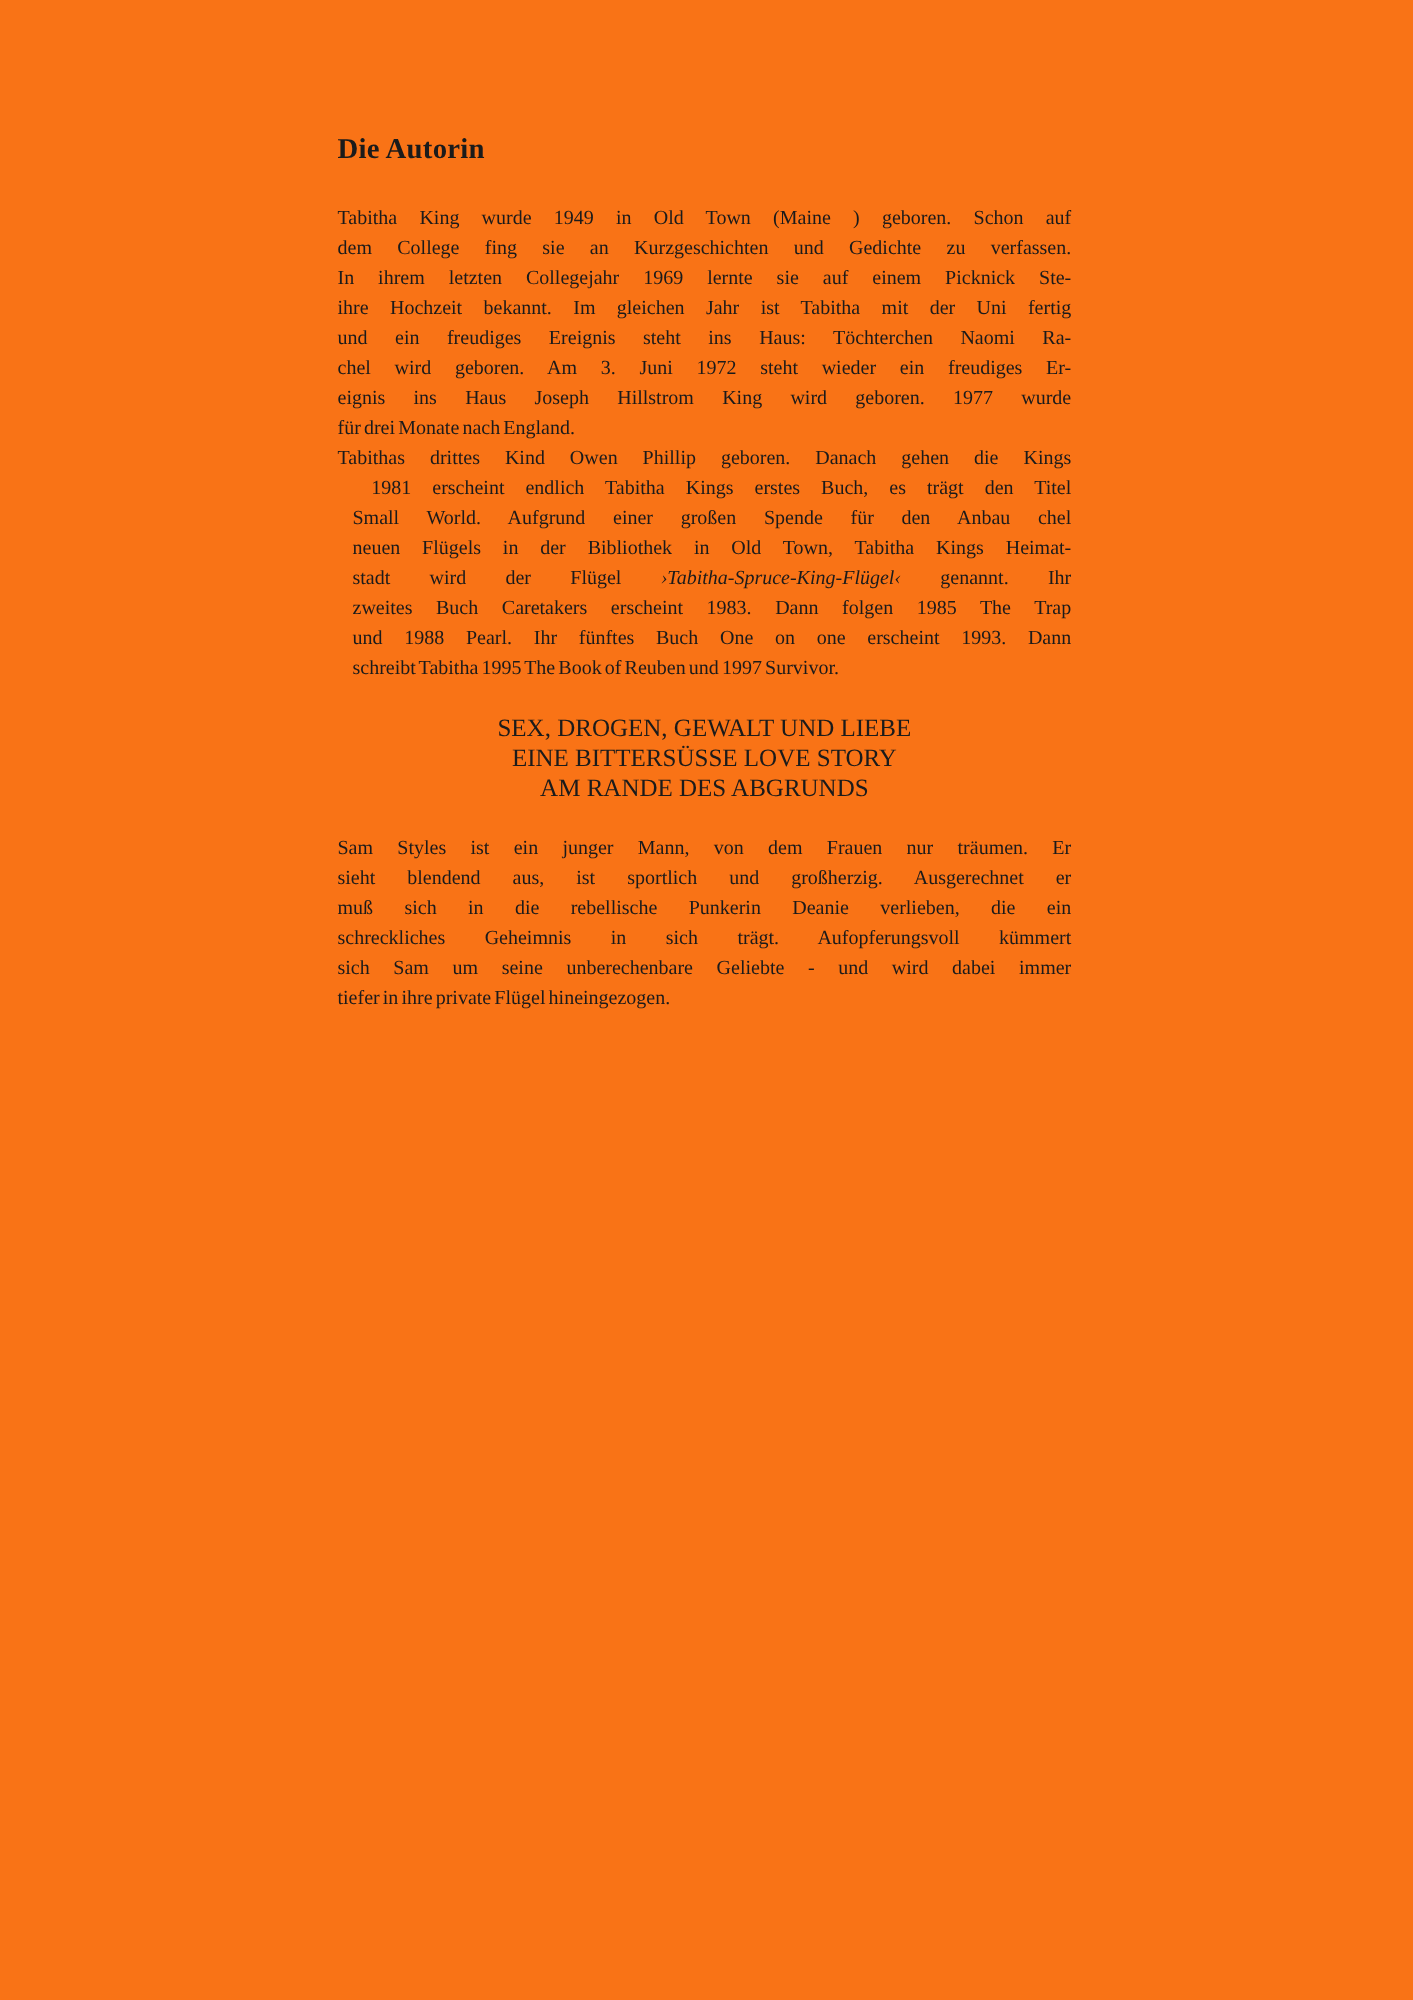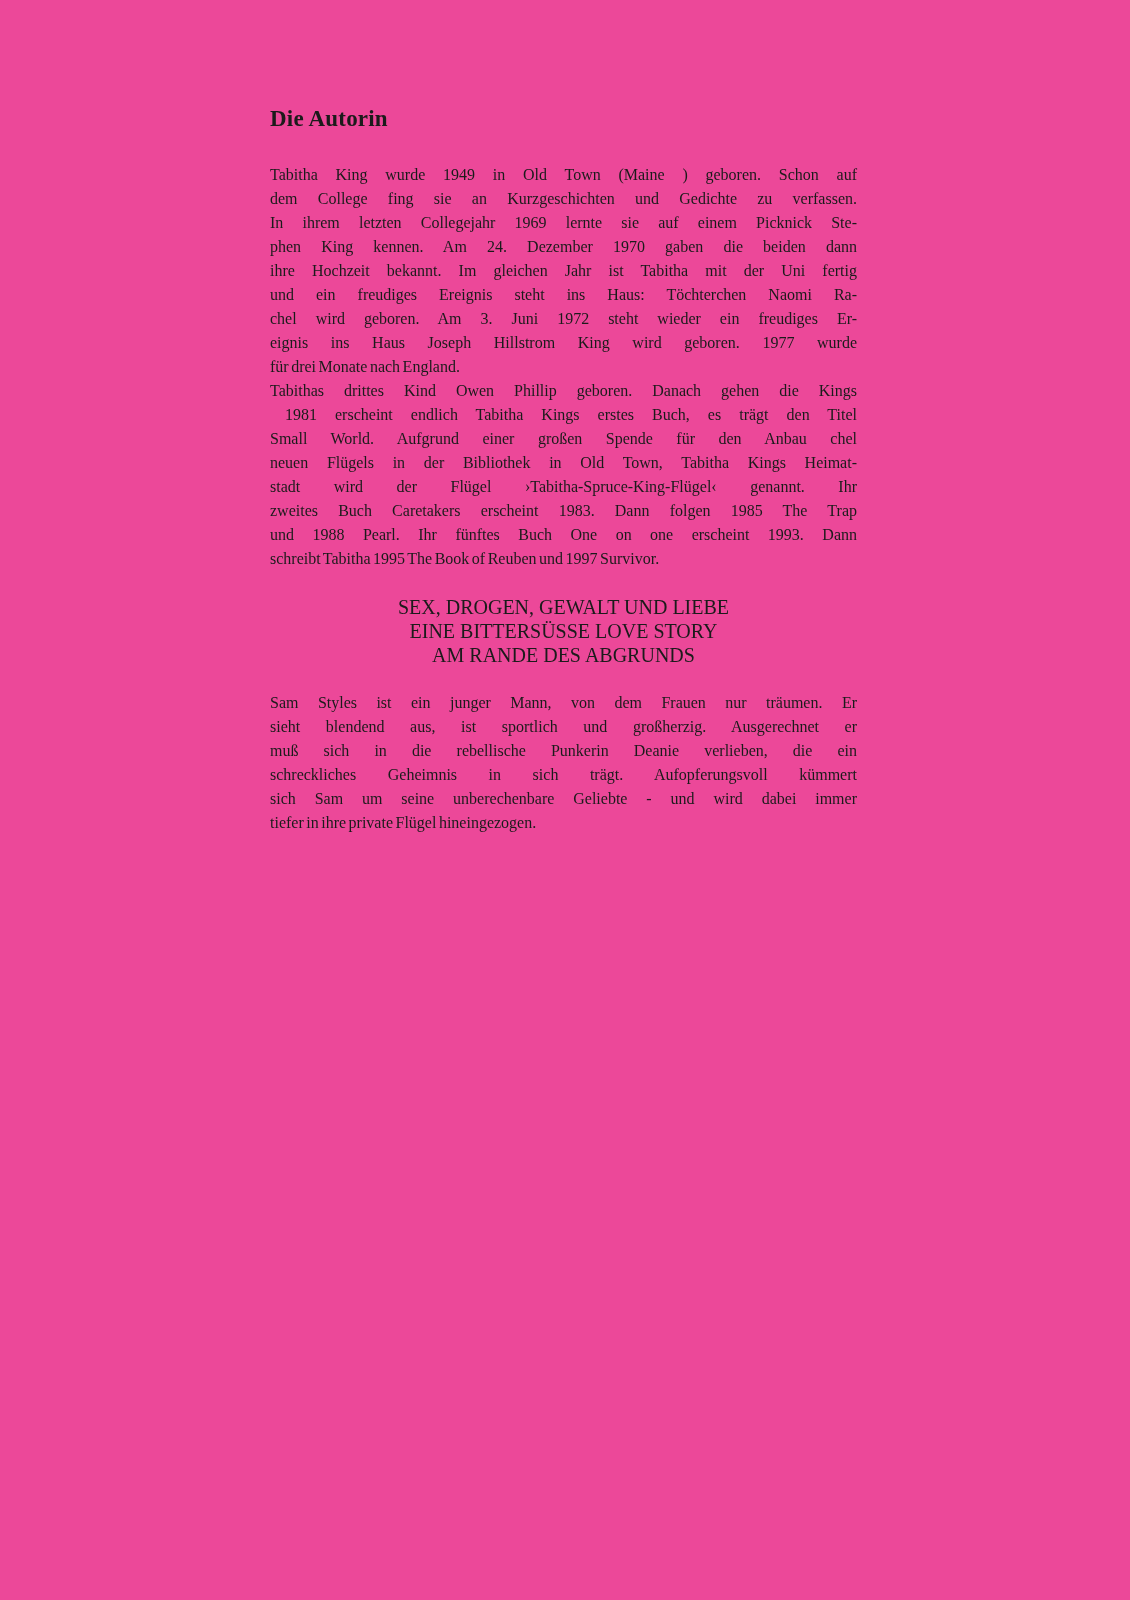--- a/index.html
+++ b/index.html
@@ -4,21 +4,21 @@
 <style>
   html, body {
     margin: 0;
     padding: 0;
     background: #ffffff;
   }
   .page {
     position: relative;
     width: 1130px;
     height: 1600px;
-    background: #ec4899;
+    background: #f97316;
     font-family: "Liberation Serif", "DejaVu Serif", serif;
     color: #1b1b1b;
     overflow: hidden;
   }
   .column {
     position: absolute;
     left: 270px;
     top: 105px;
     width: 587px;
   }
@@ -30,34 +30,34 @@
     letter-spacing: 0.2px;
   }
   .heading-klappentext {
     margin-top: 21px;
   }
   .para {
     font-size: 16px;
     line-height: 24px;
   }
   .para-author-1 { margin-top: 30px; }
-  .para-author-2 { margin-top: 0; }
+  .para-author-2 { margin-top: 0; margin-left: 12px; }
   .para-blurb    { margin-top: 24px; }
   .jline {
     text-align: justify;
     text-align-last: justify;
     word-spacing: -1.5px;
     white-space: normal;
   }
   .jline.last {
     text-align: justify;
     text-align-last: left;
   }
   .indent { text-indent: 15px; }
-  .ital { }
+  .ital { font-style: italic; }
   .tagline {
     margin-top: 24px;
     text-align: center;
     font-weight: normal;
     font-size: 20px;
     line-height: 24px;
   }
   .tagline-line { text-align: center; }
 </style>
 </head>
@@ -65,21 +65,20 @@
 
 <div class="page">
   <div class="column">
 
     <h2 class="section-heading">Die Autorin</h2>
 
     <div class="para para-author-1">
       <div class="jline">Tabitha King wurde 1949 in Old Town (Maine ) geboren. Schon auf</div>
       <div class="jline">dem College fing sie an Kurzgeschichten und Gedichte zu verfassen.</div>
       <div class="jline">In ihrem letzten Collegejahr 1969 lernte sie auf einem Picknick Ste-</div>
-      <div class="jline">phen King kennen. Am 24. Dezember 1970 gaben die beiden dann</div>
       <div class="jline">ihre Hochzeit bekannt. Im gleichen Jahr ist Tabitha mit der Uni fertig</div>
       <div class="jline">und ein freudiges Ereignis steht ins Haus: Töchterchen Naomi Ra-</div>
       <div class="jline">chel wird geboren. Am 3. Juni 1972 steht wieder ein freudiges Er-</div>
       <div class="jline">eignis ins Haus Joseph Hillstrom King wird geboren. 1977 wurde</div>
       <div class="jline last">für drei Monate nach England.</div>
       <div class="jline">Tabithas drittes Kind Owen Phillip geboren. Danach gehen die Kings</div>
     </div>
 
     <div class="para para-author-2">
       <div class="jline indent">1981 erscheint endlich Tabitha Kings erstes Buch, es trägt den Titel</div>

